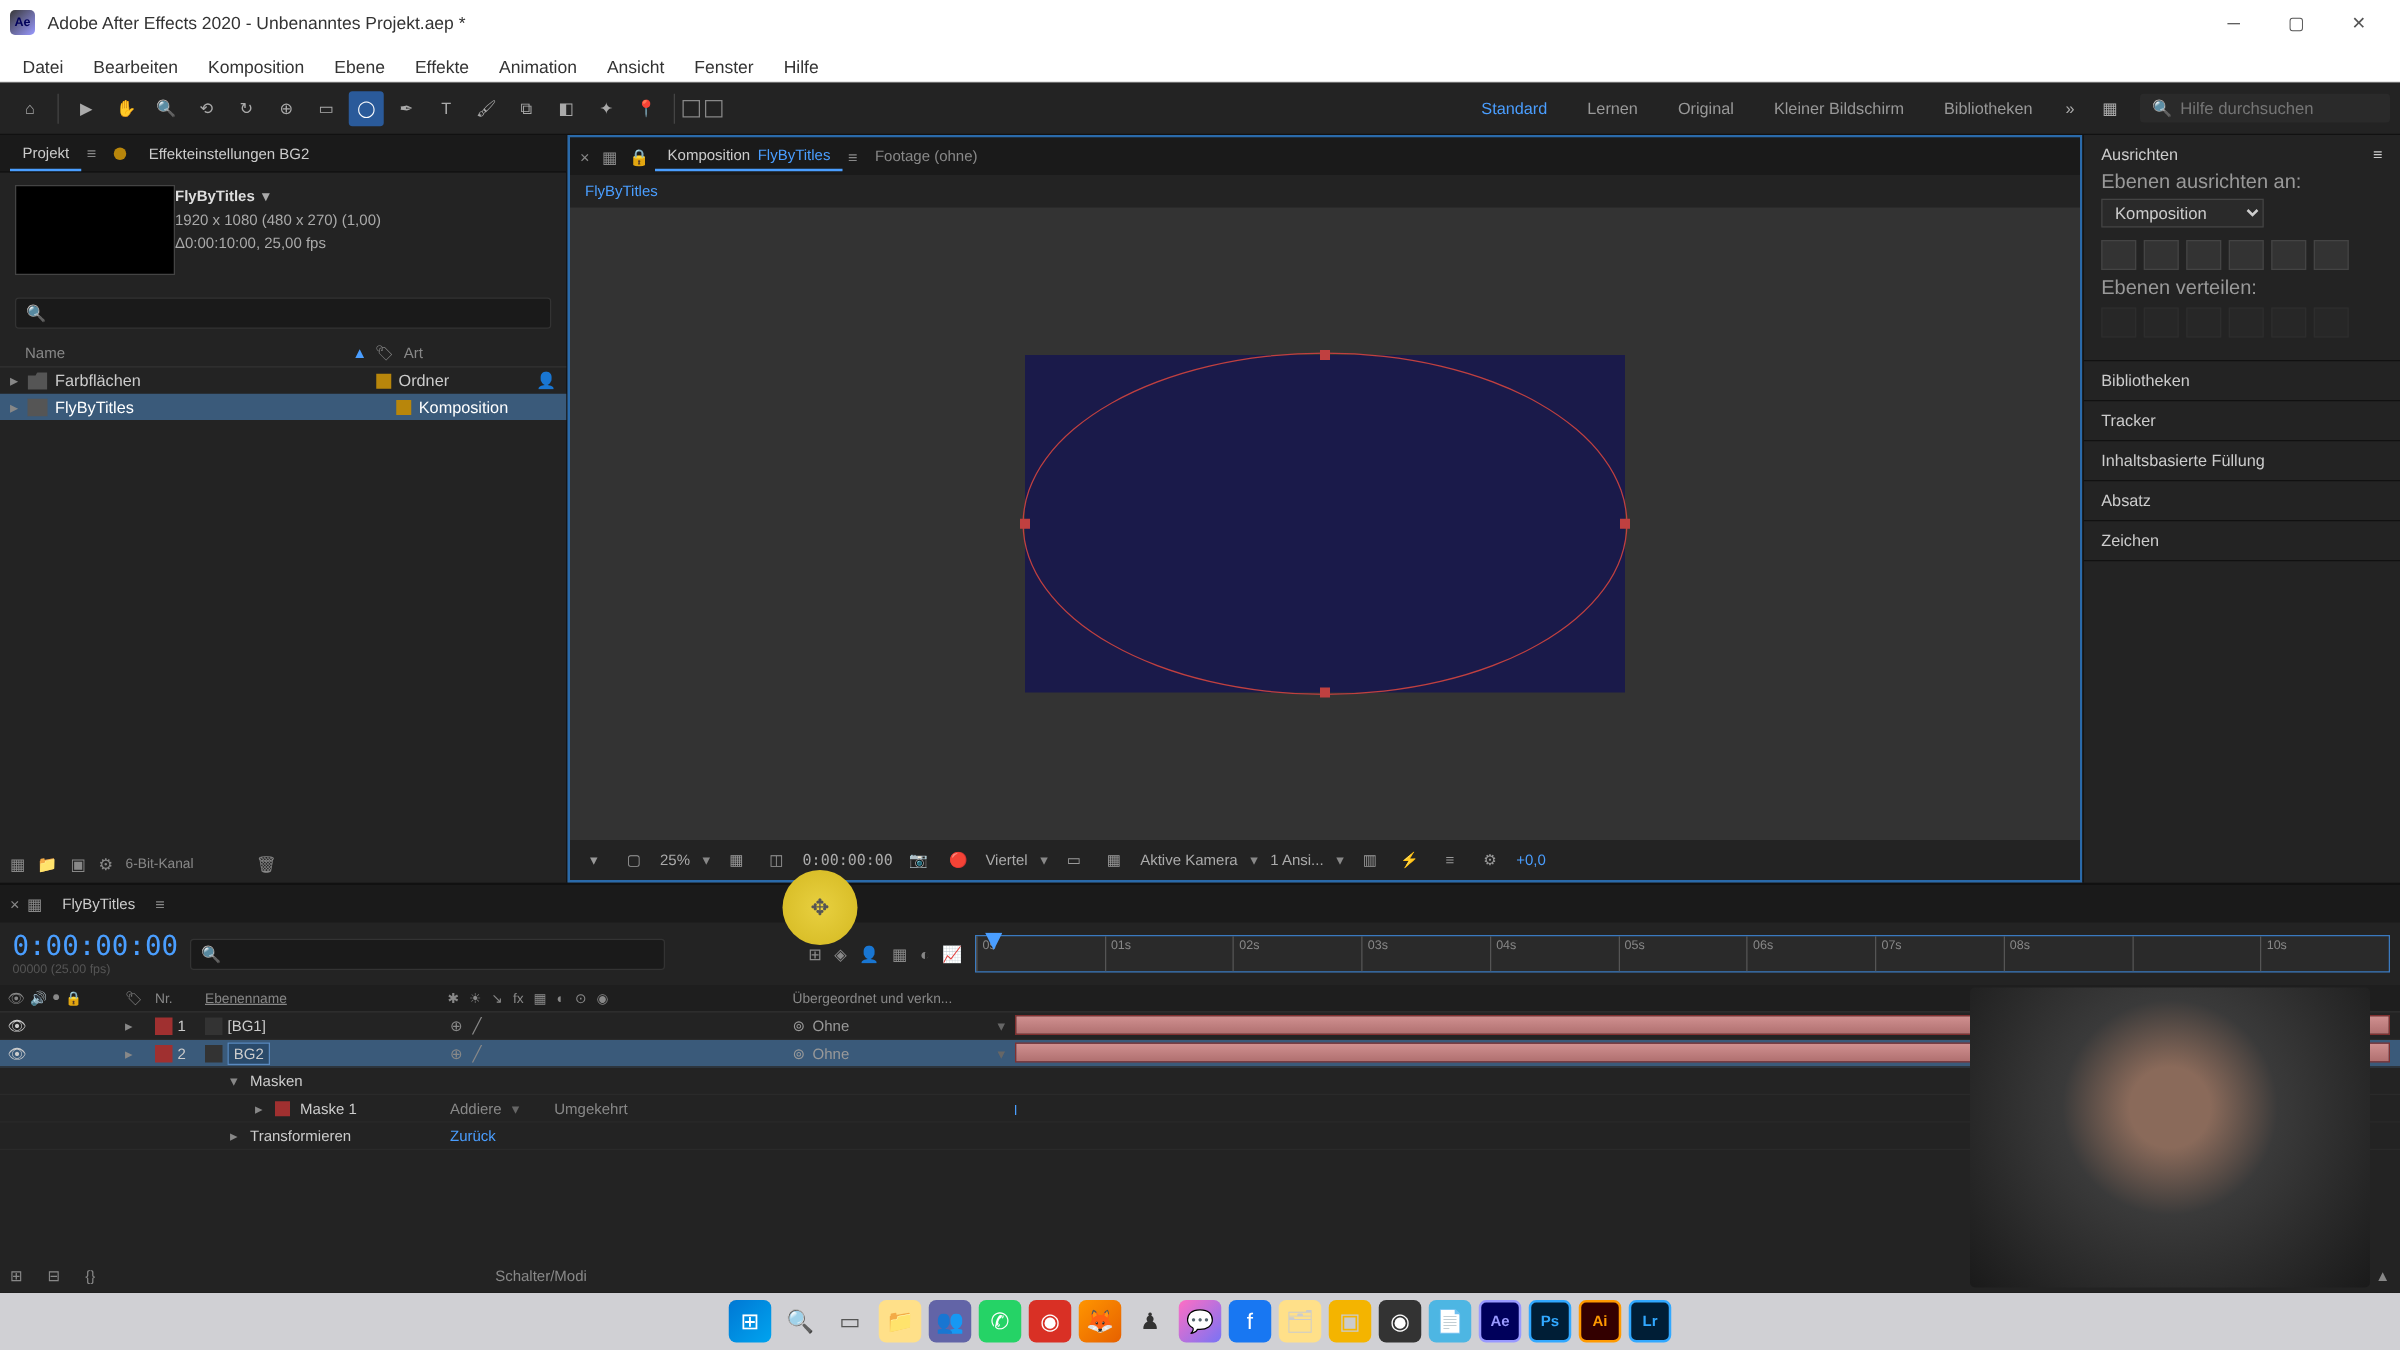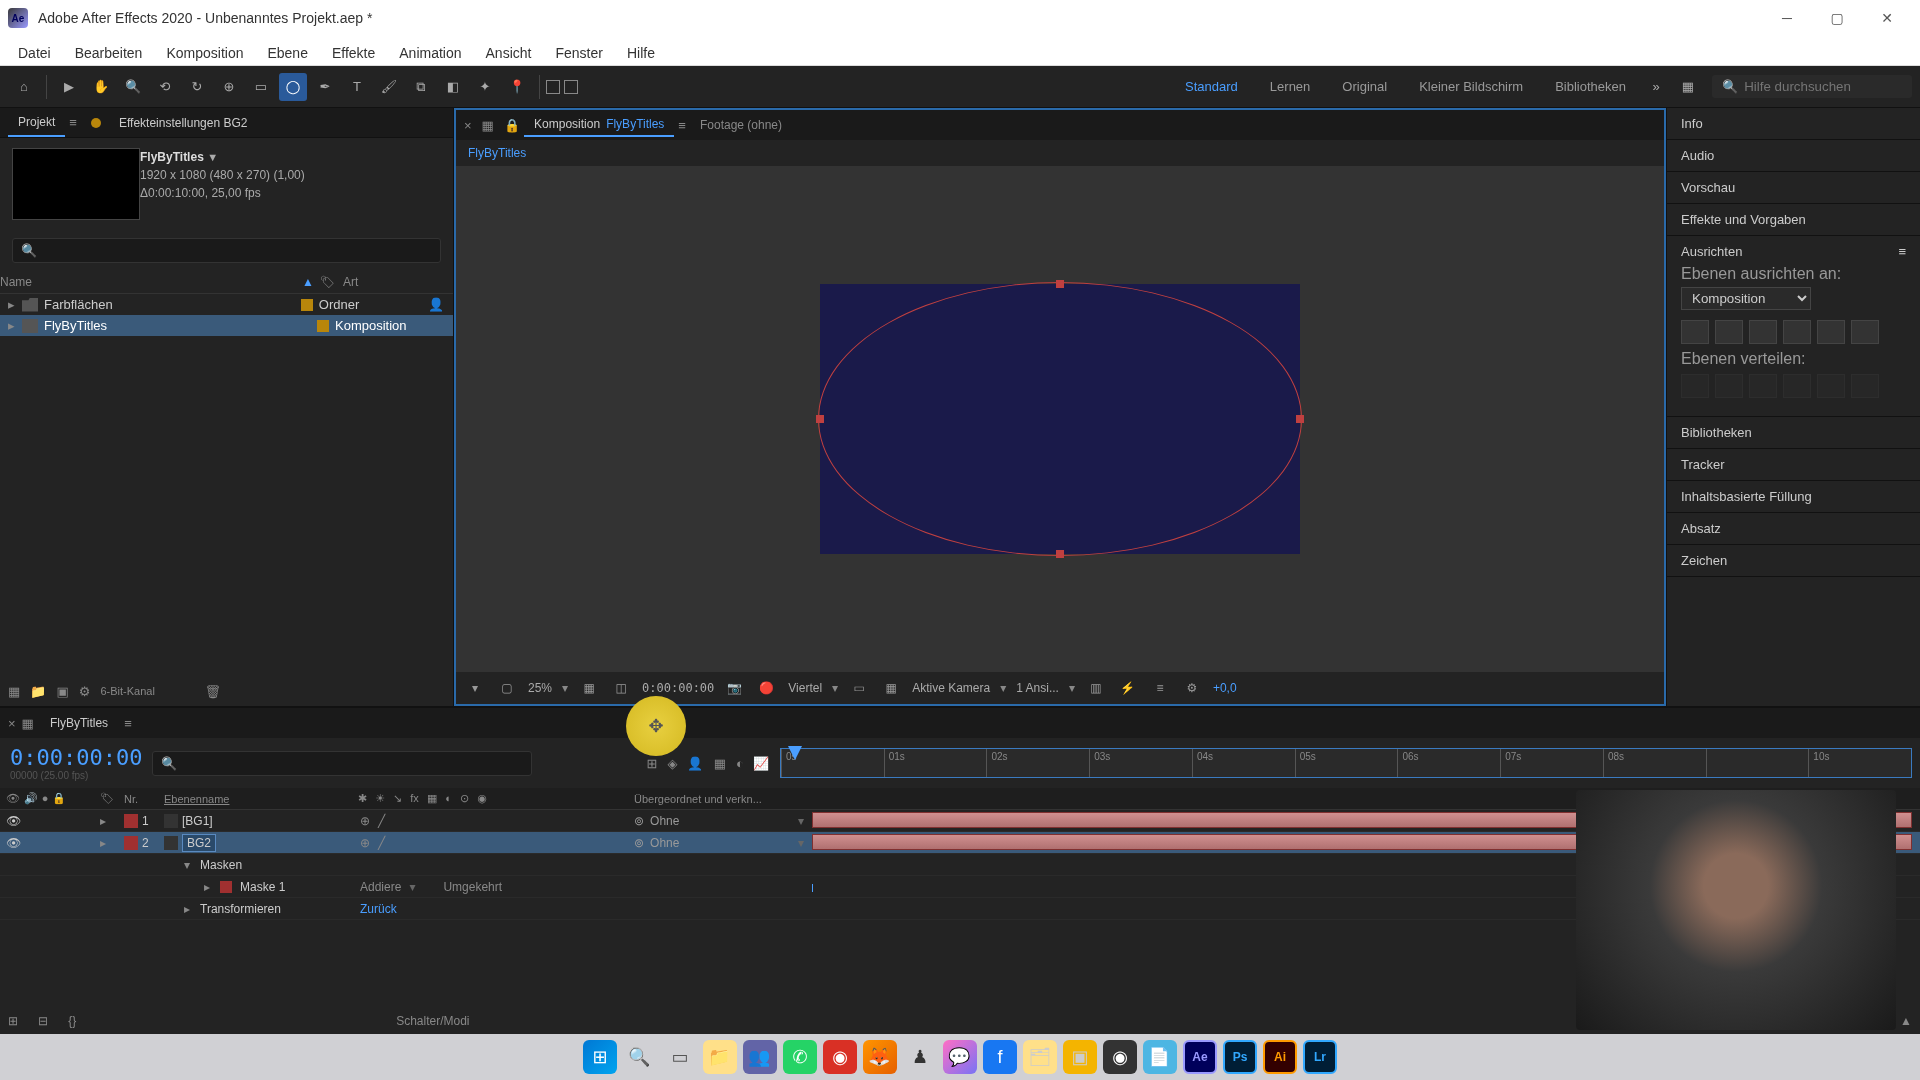--- a/index.html
+++ b/index.html
@@ -34,21 +34,21 @@
 .project { width: 454px; background: #232323; border-right: 1px solid #111; display: flex; flex-direction: column; }
 .panel-tab { height: 30px; display: flex; align-items: center; padding: 0 8px; background: #1a1a1a; border-bottom: 1px solid #111; }
 .panel-tab .ptab { padding: 6px 10px; font-size: 12px; color: #ccc; }
 .panel-tab .ptab.actv { border-bottom: 2px solid #4a9eff; }
 .panel-tab .pind { width: 10px; height: 10px; background: #b8860b; border-radius: 50%; margin: 0 8px 0 14px; }
 .project .thumb-row { display: flex; padding: 10px 12px; }
 .project .thumb { width: 128px; height: 72px; background: #000; border: 1px solid #444; }
 .project .thumb-meta { font-size: 12px; color: #aaa; line-height: 1.5; }
 .project .thumb-meta .tn { font-weight: bold; color: #ddd; }
 .project .psearch { margin: 8px 12px; display: flex; align-items: center; background: #1a1a1a; border: 1px solid #333; padding: 4px 8px; border-radius: 3px; }
-.project .phead { display: flex; padding: 4px 0; border-bottom: 1px solid #333; font-size: 12px; color: #888; }
+.project .phead { display: flex; padding: 4px 20px; border-bottom: 1px solid #333; font-size: 12px; color: #888; }
 .project .phead .c1 { flex: 1; }
 .project .phead .c2 { width: 110px; }
 .project .plist { flex: 1; }
 .project .prow { display: flex; align-items: center; padding: 3px 8px; font-size: 13px; }
 .project .prow .exp { width: 14px; color: #888; }
 .project .prow .ico { width: 16px; height: 14px; margin-right: 6px; }
 .project .prow .folder-i { background: #555; clip-path: polygon(0 20%,40% 20%,50% 0,100% 0,100% 100%,0 100%); }
 .project .prow .comp-i { background: #555; }
 .project .prow.sel { background: #3a5a7a; color: #fff; }
 .project .prow .n { flex: 1; }
@@ -324,26 +324,20 @@
       <span style="color:#888">▾</span>
       <div class="fbtn">▥</div>
       <div class="fbtn">⚡</div>
       <div class="fbtn">≡</div>
       <div class="fbtn">⚙</div>
       <span style="color:#4a9eff">+0,0</span>
     </div>
   </div>
 
   <div class="rside">
-    <div id="rpanels1">
-        <div class="rp">Info</div>
-        <div class="rp">Audio</div>
-        <div class="rp">Vorschau</div>
-        <div class="rp">Effekte und Vorgaben</div>
-      </div>
     <div class="rp align">
       <div class="hdr">
           <span>Ausrichten</span>
           <span>≡</span>
         </div>
       <div class="lab">Ebenen ausrichten an:</div>
       <select><option>Komposition</option></select>
       <div class="albtns">
         <div class="albtn"></div>
         <div class="albtn"></div>

